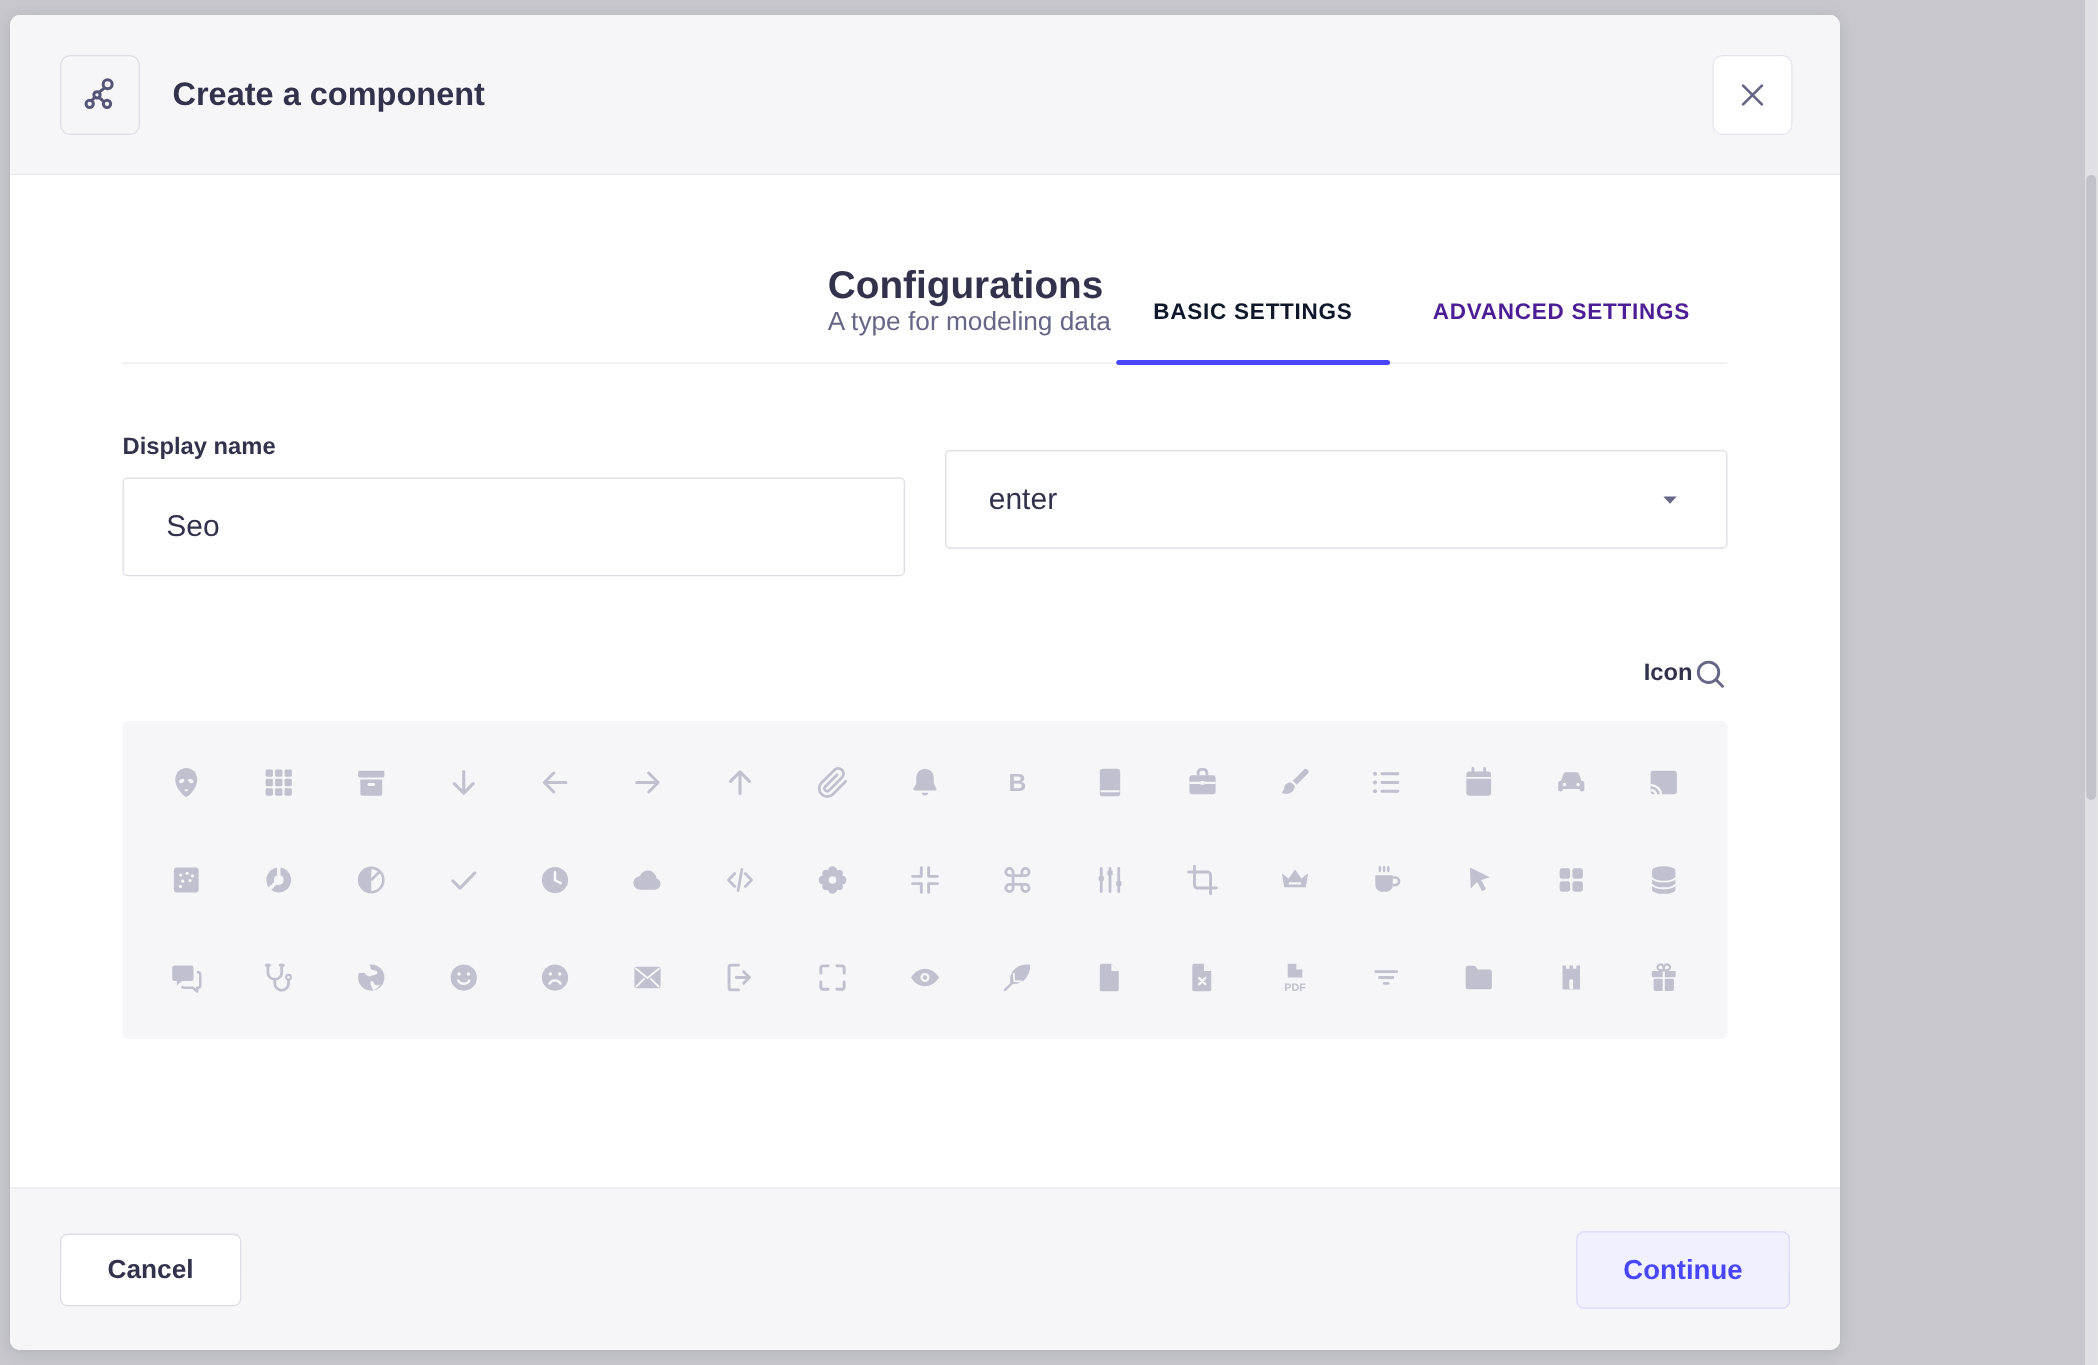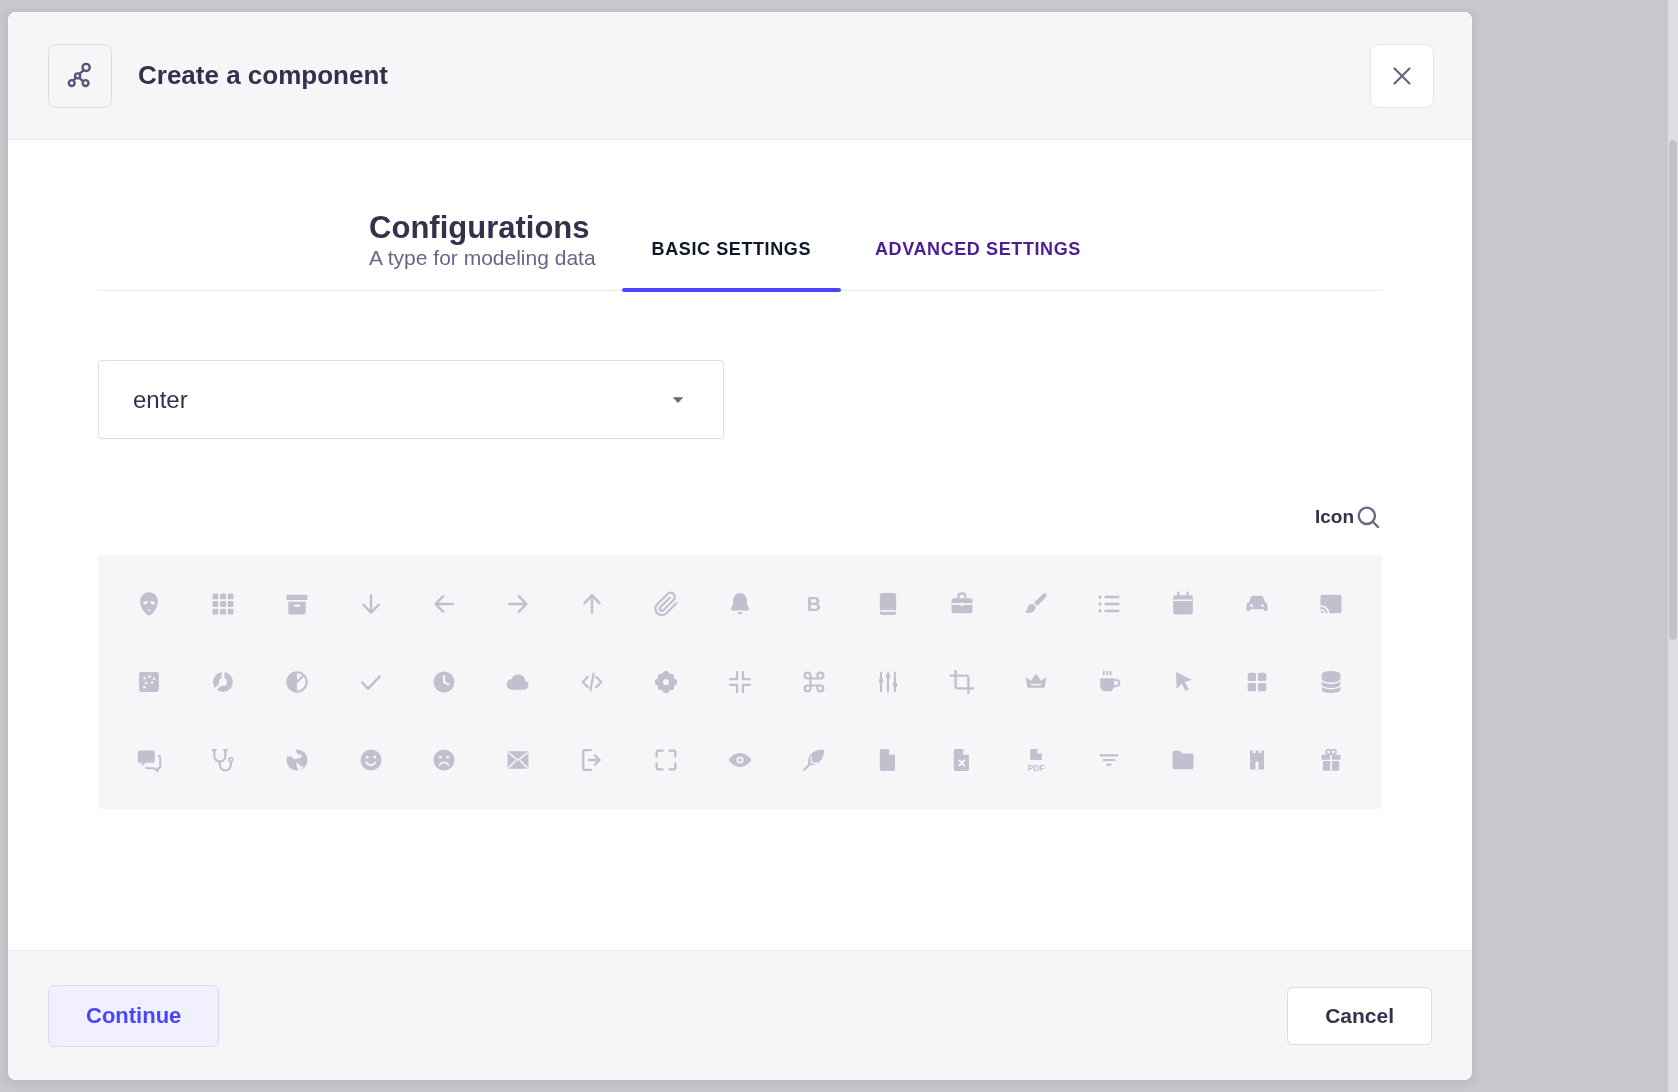--- a/index.html
+++ b/index.html
@@ -46,23 +46,22 @@
     width: 64px; height: 64px; background: #ffffff;
     border: 1px solid #e4e4ec; border-radius: 8px;
     display: flex; align-items: center; justify-content: center;
     color: #666687; cursor: pointer;
   }
   .close-btn svg { width: 30px; height: 30px; }
   
   .modal-body { flex: 1; background: #ffffff; padding: 0 90px; }
   .section-head {
     margin-top: 70px;
-    display: flex; justify-content: center; align-items: flex-end;
+    display: flex; justify-content: flex-end; align-items: flex-end;
     border-bottom: 1px solid #eaeaef;
-    gap: 22px;
   }
   .section-titles { padding-bottom: 20px; }
   .section-heading { font-size: 31px; font-weight: 700; color: #32324d; }
   .section-subheading { font-size: 21px; color: #666687; }
   .tabs { display: flex; }
   .tab {
     padding: 0 30px 30px; font-size: 18px; font-weight: 600;
     letter-spacing: 0.6px; color: #4c1d95; cursor: pointer; position: relative;
     margin-left: 4px; white-space: nowrap;
   }
@@ -162,20 +161,24 @@
         <div class="section-subheading">A type for modeling data</div>
       </div>
       <div class="tabs">
         <div class="tab active">BASIC SETTINGS</div>
         <div class="tab">ADVANCED SETTINGS</div>
       </div>
     </div>
 
     <div class="form-row">
       <div class="field">
+        <div class="field-label">Display name</div>
+        <input class="text-input" type="text" value="Seo" style="">
+      </div>
+      <div class="field">
         <div class="select">
           <span>enter</span>
           <svg class="caret" viewBox="0 0 24 24">
             <path fill="currentColor" d="M6.2 9h11.6L12 15.2z"></path>
           </svg>
         </div>
       </div>
     </div>
 
     <div class="icon-section">
@@ -563,17 +566,17 @@
               <path d="M12 7.6v13.6" stroke="#f6f6f9" stroke-width="1.5"></path>
               <path d="M12 7.2C10 7.2 7.7 6.6 7.7 4.9 7.7 3.6 9 3 10 3c1.6 0 2 2.2 2 4.2 0-2 .4-4.2 2-4.2 1 0 2.3.6 2.3 1.9 0 1.7-2.3 2.3-4.3 2.3z" stroke="currentColor" stroke-width="1.5" fill="none"></path>
             </svg>
           </div>
         </div>
     </div>
 
   </div>
 
   <div class="modal-footer">
+    <button class="btn btn-cancel">Cancel</button>
     <button class="btn btn-continue">Continue</button>
-    <button class="btn btn-cancel">Cancel</button>
   </div>
 
 </div>
 
 </body></html>

